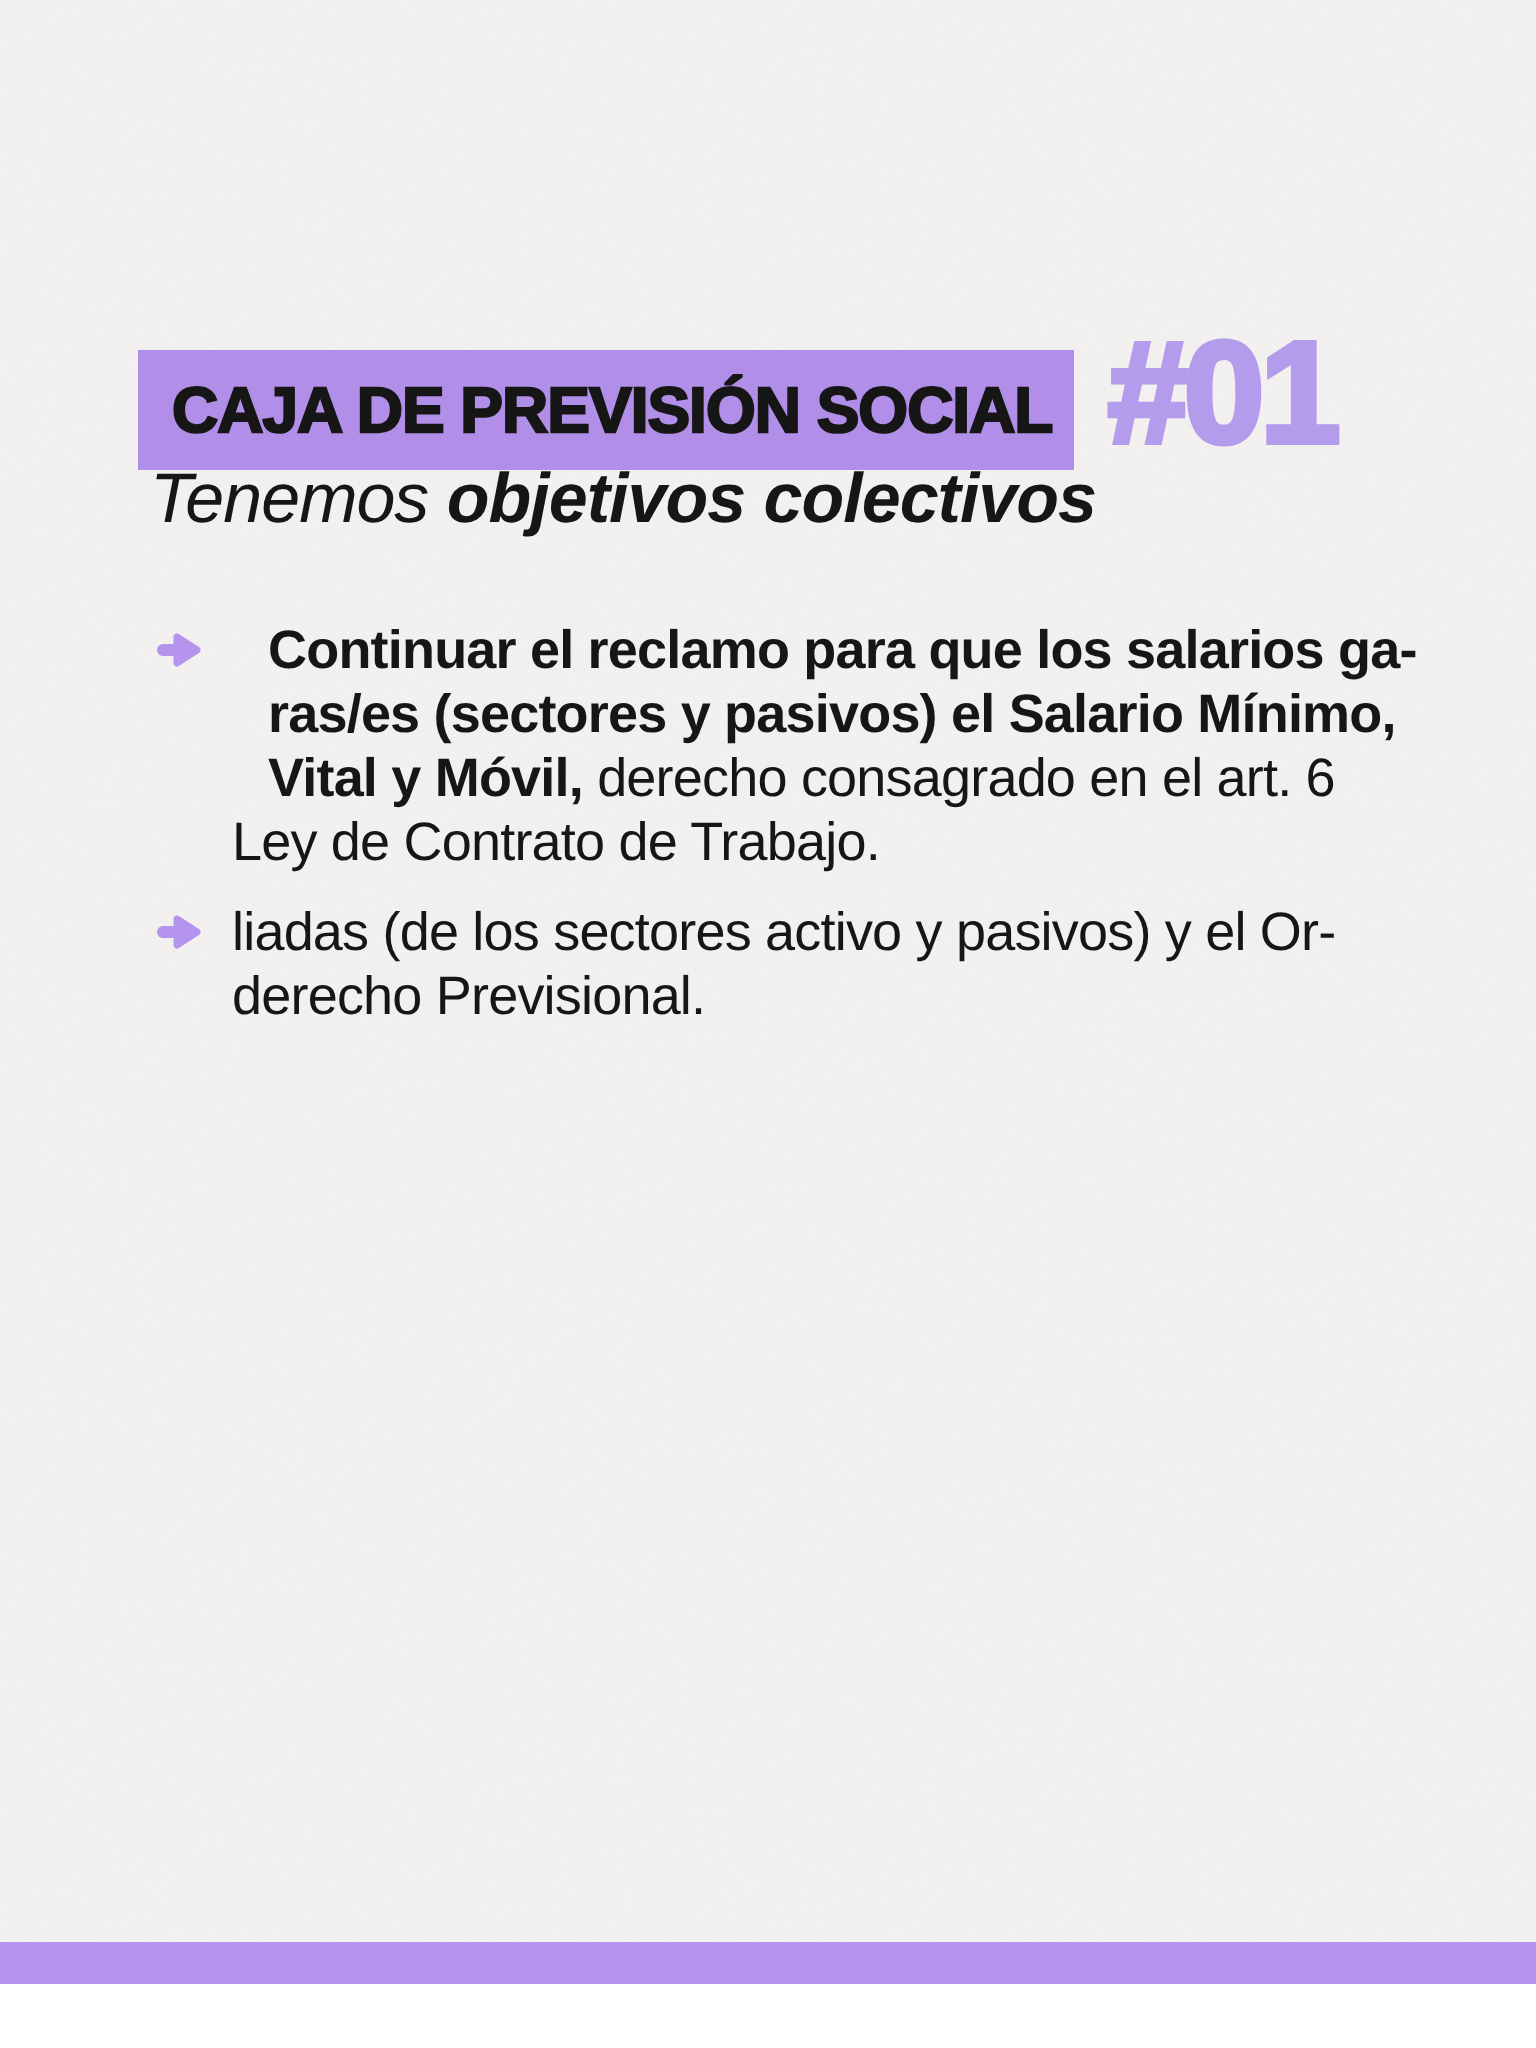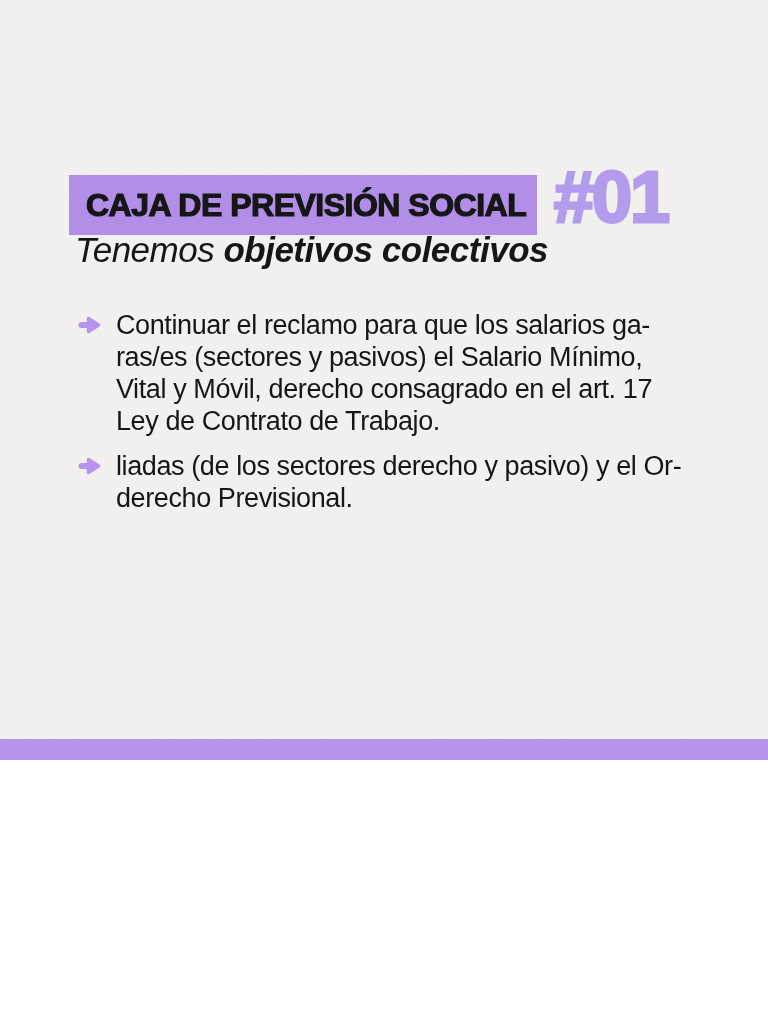--- a/index.html
+++ b/index.html
@@ -8,21 +8,21 @@
   }
   body {
     width: 768px;
     height: 1024px;
     font-family: "Liberation Sans", "DejaVu Sans", sans-serif;
     overflow: hidden;
   }
   .page {
     position: relative;
     width: 768px;
-    height: 760px;
+    height: 992px;
     background: var(--paper, #f3f2f1);
     overflow: hidden;
   }
   .texture {
     position: absolute;
     inset: 0;
     width: 100%;
     height: 100%;
     pointer-events: none;
   }
@@ -93,21 +93,22 @@
   .objective-text {
     font-size: 27px;
     line-height: 32px;
     letter-spacing: -0.4px;
     color: var(--ink, #161616);
   }
   .objective-text .line {
     white-space: nowrap;
   }
   .objective-text .b {
-    font-weight: 400;
+    font-weight: 700;
+    margin-left: 18px;
   }
   .footer-band {
     position: absolute;
     left: 0;
     bottom: 0;
     width: 100%;
     height: 21px;
     background: var(--band, #b793ee);
   }
 </style>
@@ -137,34 +138,34 @@
   <div class="objective">
     <span class="bullet" style="color: rgb(181, 148, 238);">
       <svg viewBox="0 0 24 24" width="24" height="24" aria-hidden="true">
         <path d="M3.5 12 H 10" fill="none" stroke="currentColor" stroke-width="6" stroke-linecap="round"></path>
         <path d="M10.5 5.5 L 20.5 12 L 10.5 18.5 Z" fill="currentColor" stroke="currentColor" stroke-width="3.5" stroke-linejoin="round"></path>
       </svg>
     </span>
     <div class="objective-text">
           <div class="line"><span class="b">Continuar el reclamo para que los salarios ga-</span></div>
           <div class="line"><span class="b">ras/es (sectores y pasivos) el Salario Mínimo,</span></div>
-          <div class="line"><span class="b">Vital y Móvil,</span><span> derecho consagrado en el art. 17</span></div>
+          <div class="line"><span class="b">Vital y Móvil,</span><span> derecho consagrado en el art. 6</span></div>
           <div class="line"><span>Ley de Contrato de Trabajo.</span></div>
         </div>
   </div>
 
   <div class="objective">
     <span class="bullet" style="color: rgb(181, 148, 238);">
       <svg viewBox="0 0 24 24" width="24" height="24" aria-hidden="true">
         <path d="M3.5 12 H 10" fill="none" stroke="currentColor" stroke-width="6" stroke-linecap="round"></path>
         <path d="M10.5 5.5 L 20.5 12 L 10.5 18.5 Z" fill="currentColor" stroke="currentColor" stroke-width="3.5" stroke-linejoin="round"></path>
       </svg>
     </span>
     <div class="objective-text">
-          <div class="line"><span>liadas (de los sectores derecho y pasivo) y el Or-</span></div>
+          <div class="line"><span>liadas (de los sectores activo y pasivos) y el Or-</span></div>
           <div class="line"><span>derecho Previsional.</span></div>
         </div>
   </div>
 </div>
 
   <div class="footer-band"></div>
 
 </div>
 
 </body></html>

